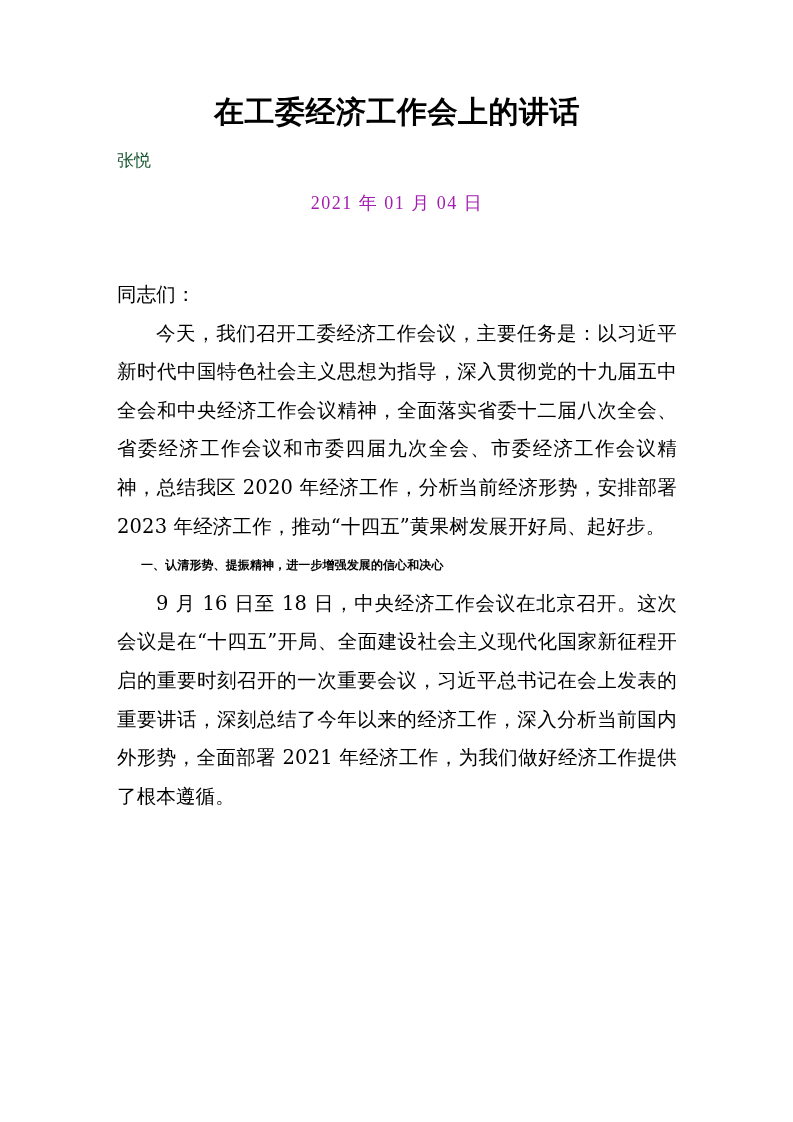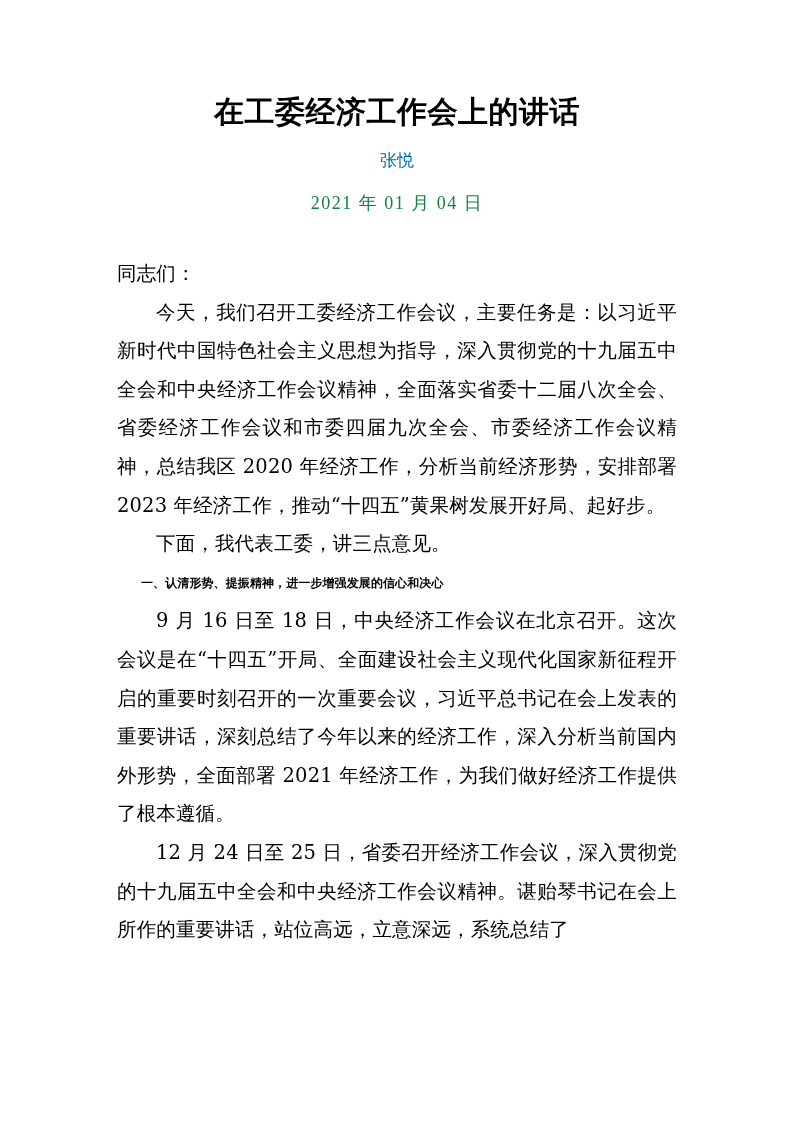--- a/index.html
+++ b/index.html
@@ -40,41 +40,41 @@
     font-weight: bold;
     font-size: 30px;
     line-height: 40px;
     letter-spacing: 0.5px;
     color: #000000;
   }
 
   .doc-author {
     margin: 0;
     padding-top: 16px;
-    text-align: center;
+    text-align: left;
     font-family: "DejaVu Serif", "Liberation Serif", serif;
     font-size: 17px;
     line-height: 24px;
-    color: #0369a1;
+    color: #14532d;
   }
 
   .doc-date {
     margin: 0;
     padding-top: 18px;
     text-align: center;
     font-family: "Liberation Serif", "DejaVu Serif", serif;
     font-size: 18px;
     line-height: 26px;
     letter-spacing: 1.5px;
-    color: #15803d;
+    color: #a21caf;
   }
 
   
   .body-block {
-    margin-top: 39px;
+    margin-top: 60px;
   }
 
   p.para {
     margin: 0;
     font-family: "DejaVu Serif", "Liberation Serif", serif;
     font-size: 19.5px;
     line-height: 38.6px;
     text-align: justify;
     text-justify: inter-ideograph;
     letter-spacing: 0.15px;
@@ -111,23 +111,21 @@
     <div class="doc-author">张悦</div>
 
     <div class="doc-date">2021 年 01 月 04 日</div>
 
     <div class="body-block">
 
       <p class="para">同志们：</p>
 
       <p class="para indent">今天，我们召开工委经济工作会议，主要任务是：以习近平新时代中国特色社会主义思想为指导，深入贯彻党的十九届五中全会和中央经济工作会议精神，全面落实省委十二届八次全会、省委经济工作会议和市委四届九次全会、市委经济工作会议精神，总结我区 2020 年经济工作，分析当前经济形势，安排部署 2023 年经济工作，推动“十四五”黄果树发展开好局、起好步。</p>
 
-      <p class="para indent">下面，我代表工委，讲三点意见。</p>
 
       <p class="heading">一、认清形势、提振精神，进一步增强发展的信心和决心</p>
 
       <p class="para indent">9 月 16 日至 18 日，中央经济工作会议在北京召开。这次会议是在“十四五”开局、全面建设社会主义现代化国家新征程开启的重要时刻召开的一次重要会议，习近平总书记在会上发表的重要讲话，深刻总结了今年以来的经济工作，深入分析当前国内外形势，全面部署 2021 年经济工作，为我们做好经济工作提供了根本遵循。</p>
 
-      <p class="para indent">12 月 24 日至 25 日，省委召开经济工作会议，深入贯彻党的十九届五中全会和中央经济工作会议精神。谌贻琴书记在会上所作的重要讲话，站位高远，立意深远，系统总结了</p>
 
     </div>
   </div>
 </div>
 
 </body></html>

